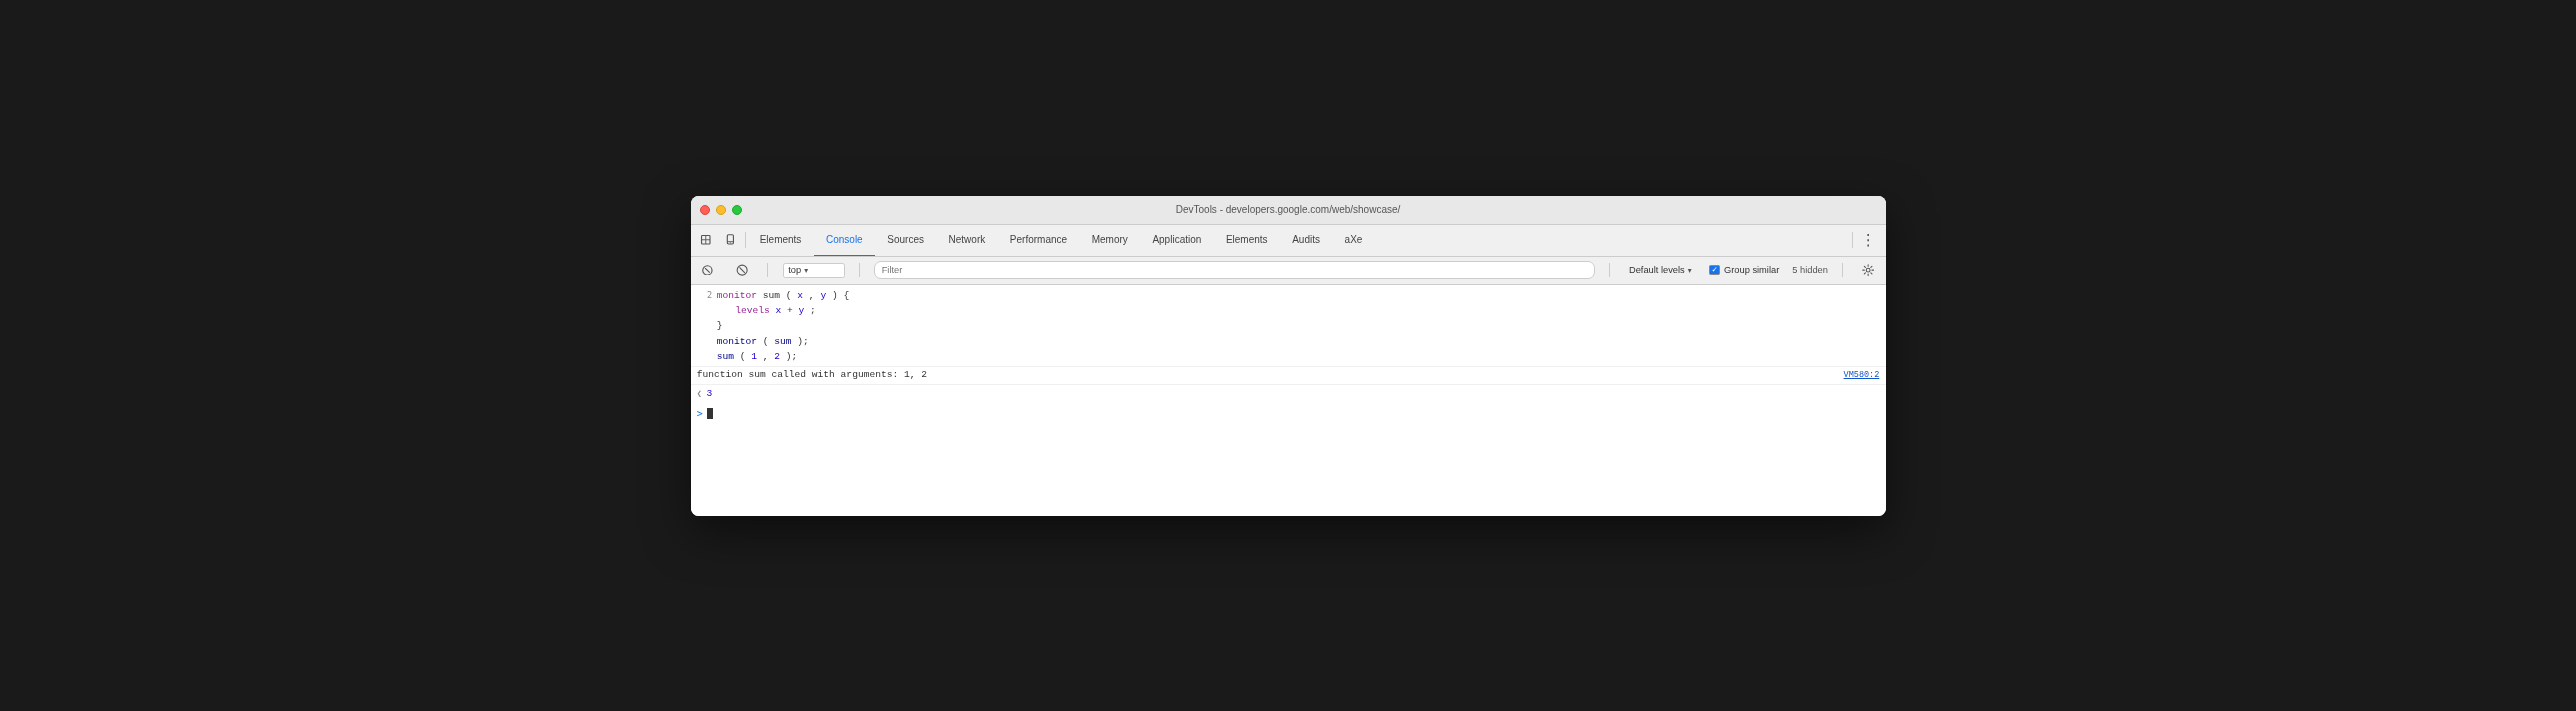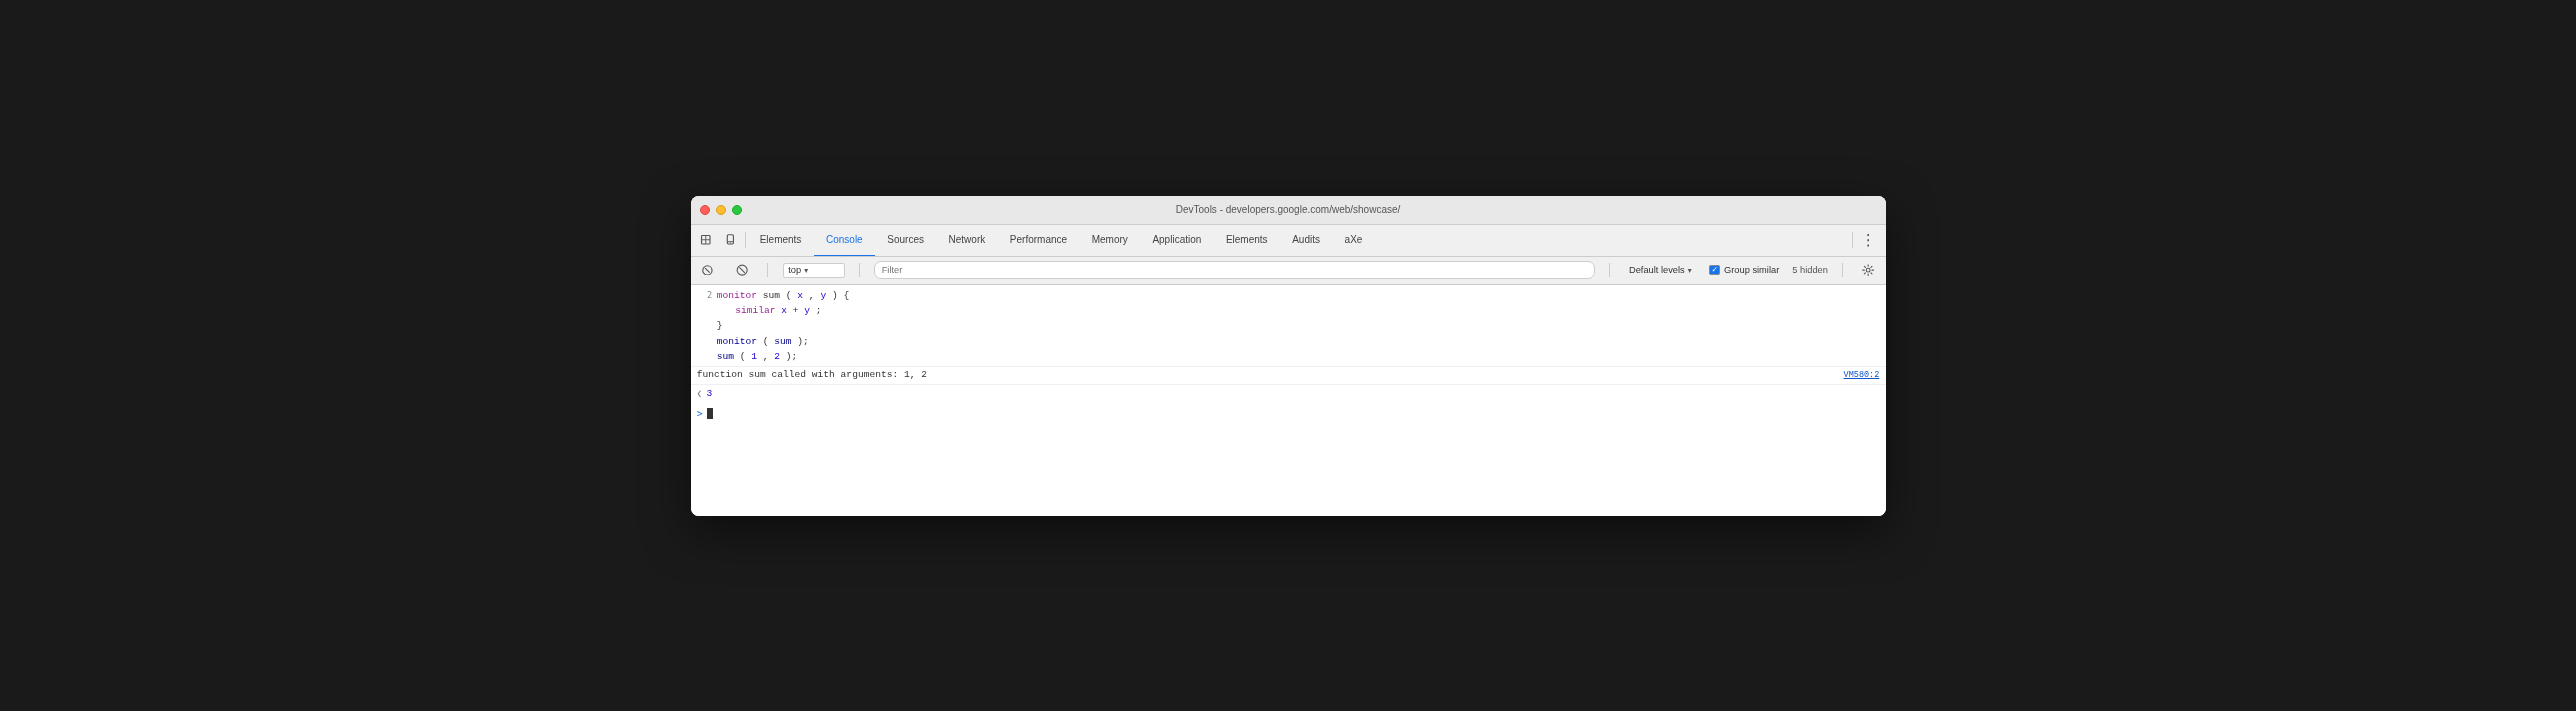--- a/index.html
+++ b/index.html
@@ -435,21 +435,21 @@
           <span style="color:#9b2393;">monitor</span>
           <span style="color:#333;"> sum </span>
           <span style="color:#333;">(</span>
           <span style="color:#1c00cf;">x</span>
           <span style="color:#333;">,</span>
           <span style="color:#1c00cf;">y</span>
           <span style="color:#333;">) {</span>
         </div>
 
         <div style="font-family:Menlo,Monaco,'Courier New',monospace; font-size:9.6px; line-height:1.6; padding-left: 18.5px;">
-          <span style="color:#9b2393;">similar</span>
+          <span style="color:#9b2393;">levels</span>
           <span style="color:#333;"> </span>
           <span style="color:#1c00cf;">x</span>
           <span style="color:#333;"> + </span>
           <span style="color:#1c00cf;">y</span>
           <span style="color:#333;">;</span>
         </div>
 
         <div style="font-family:Menlo,Monaco,'Courier New',monospace; font-size:9.6px; line-height:1.6;">
           <span style="color:#333;">}</span>
         </div>

